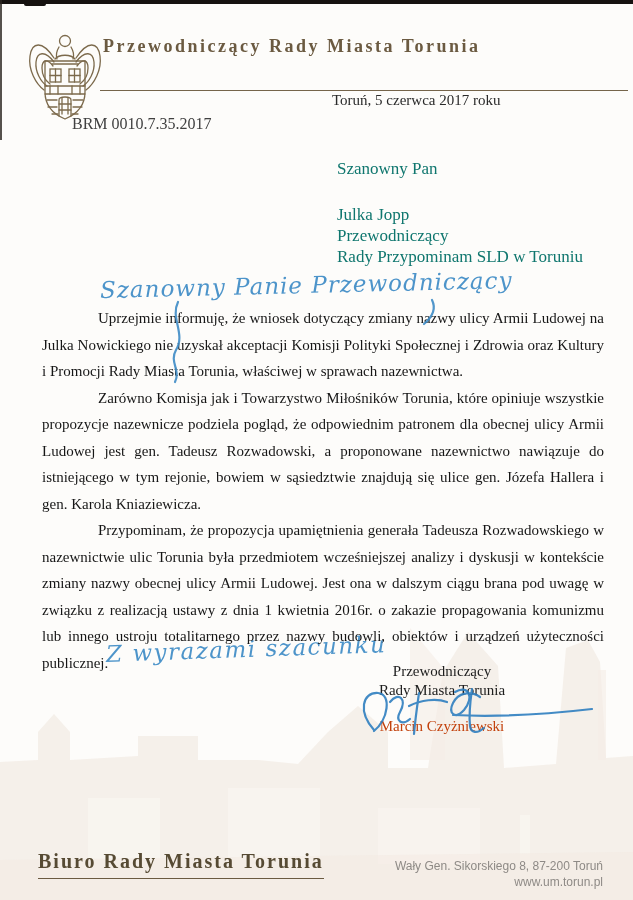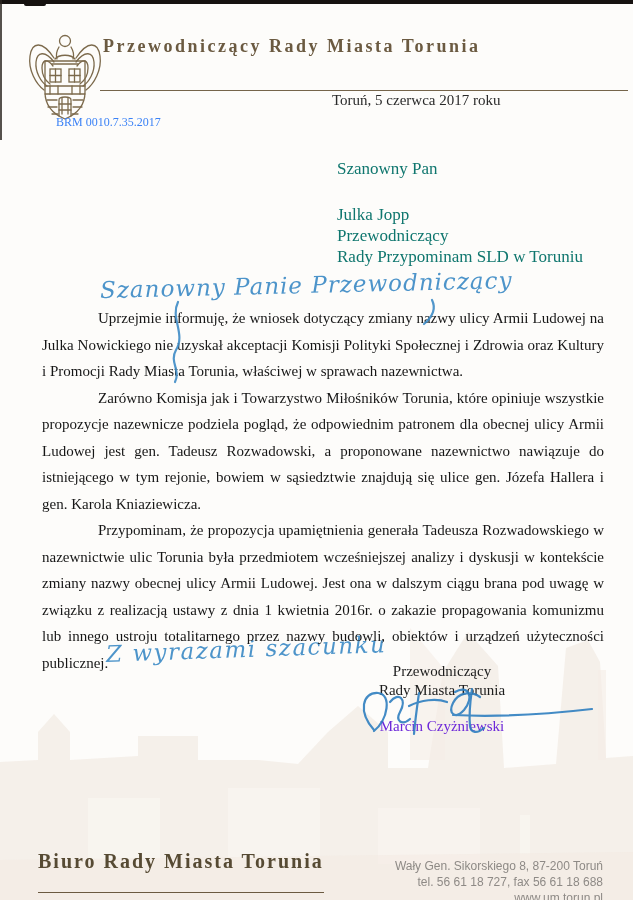--- a/index.html
+++ b/index.html
@@ -21,21 +21,21 @@
 
   
   .logo{position:absolute;left:26px;top:28px;width:78px;height:98px;}
   .header-title{
     position:absolute;left:103px;top:36px;width:530px;
     font-size:18px;letter-spacing:2.5px;color:#6b5a41;font-weight:700;
     white-space:nowrap;
   }
   .header-rule{position:absolute;left:100px;top:90px;width:528px;height:0;border-top:1.6px solid #75644a;}
   .date-line{position:absolute;left:332px;top:92px;font-size:15px;color:#2a2a2a;}
-  .reference{position:absolute;left:56px;top:115px;font-size:12px;color:#3b82f6;}
+  .reference{position:absolute;left:72px;top:115px;font-size:16px;color:#404040;}
 
   
   .recipient{position:absolute;left:337px;top:158px;font-size:17px;line-height:21px;color:#0f766e;}
   .recipient .salutation{margin-bottom:25px;}
 
   
   .hand{
     position:absolute;color:#3f8cc6;
     font-family:"DejaVu Serif", serif;font-style:italic;
     white-space:nowrap;opacity:.92;
@@ -46,27 +46,27 @@
 
   
   .body-text{
     position:absolute;left:42px;top:305px;width:562px;
     font-size:15px;line-height:26.5px;text-align:justify;color:#161616;
   }
   .body-text p{margin:0;text-indent:56px;}
 
   
   .sig-block{position:absolute;left:352px;top:662px;width:180px;text-align:center;font-size:15px;line-height:19px;color:#1d1d1d;}
-  .sig-name{position:absolute;left:352px;top:718px;width:180px;text-align:center;font-size:15px;color:#6d28d9;}
+  .sig-name{position:absolute;left:352px;top:718px;width:180px;text-align:center;font-size:15px;color:#c2410c;}
 
   
   .footer-office{
     position:absolute;left:38px;top:850px;
     font-size:20px;letter-spacing:2px;color:#564a33;font-weight:600;
-    border-bottom:1.6px solid #6b5a41;padding-bottom:19px;white-space:nowrap;
+    border-bottom:1.6px solid #6b5a41;padding-bottom:5px;white-space:nowrap;
   }
   .footer-address{
     position:absolute;right:30px;top:858px;width:300px;
     text-align:right;font-family:"Liberation Sans", sans-serif;
     font-size:12px;line-height:16px;color:#8e8a86;
   }
 </style>
 </head>
 <body>
 
@@ -156,17 +156,16 @@
       <path d="M409,706 C421,700 436,698 447,702"></path>
       <path d="M455,692 C468,684 475,697 464,710 C455,720 448,713 453,703 C458,693 470,690 480,697"></path>
       <path d="M472,689 C470,703 469,717 470,726 C471,733 477,734 484,728"></path>
       <path d="M453,715 C492,717 540,715 592,709"></path>
     </g>
   </svg>
 
   <div class="footer-office">Biuro Rady Miasta Torunia</div>
   <div class="footer-address">
     <div>Wały Gen. Sikorskiego 8, 87-200 Toruń</div>
-    <div>tel. 56 61 18 727, fax  56 61 18 688</div>
     <div>www.um.torun.pl</div>
   </div>
 
 </div>
 
 </body></html>

